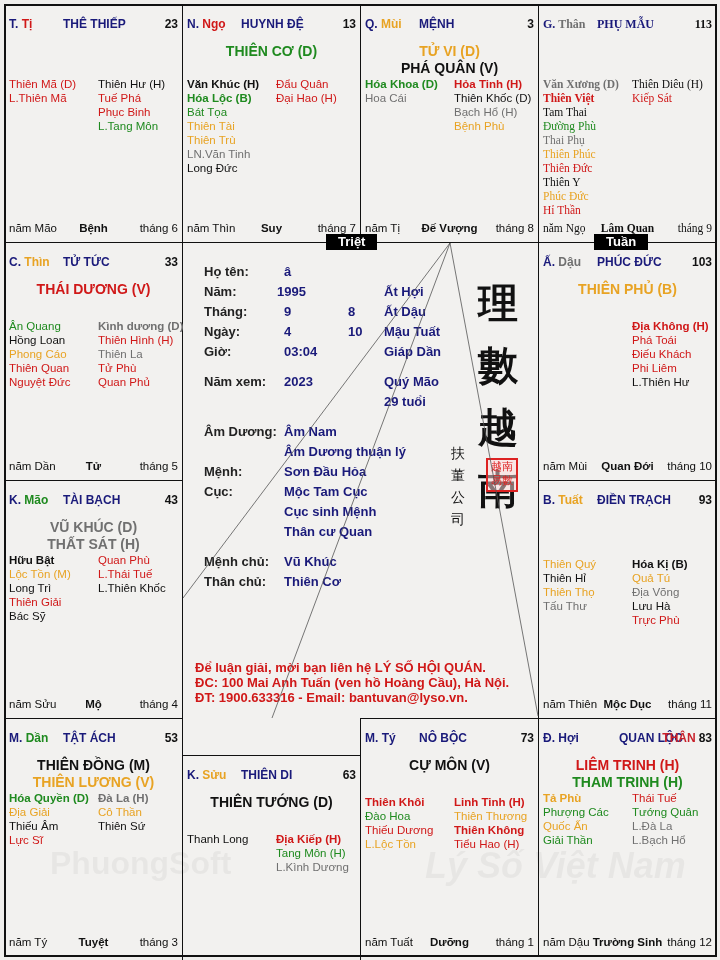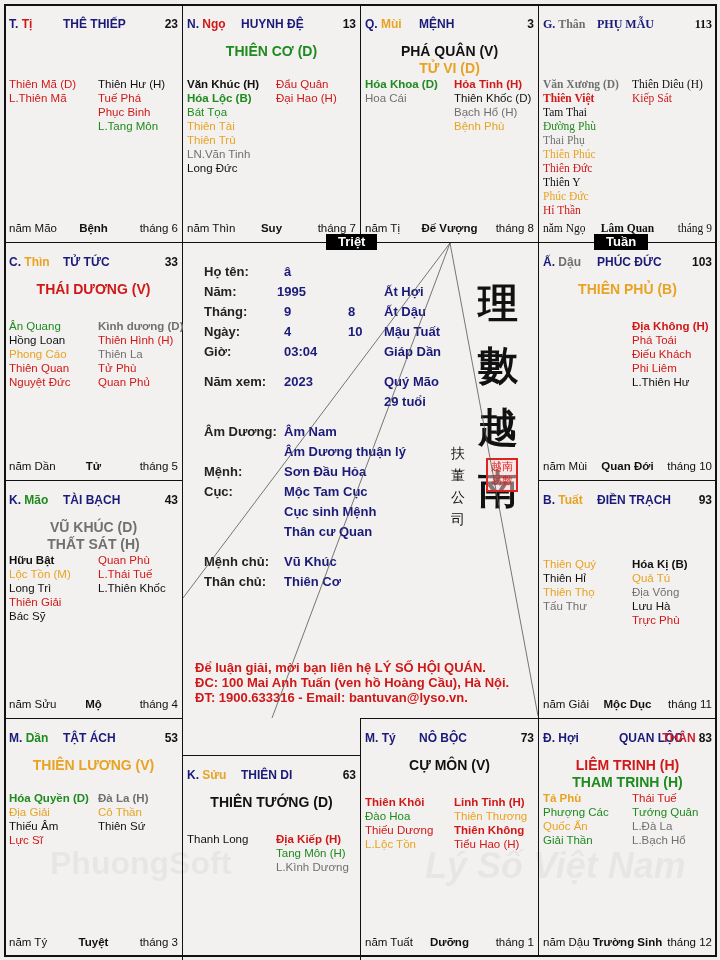--- a/index.html
+++ b/index.html
@@ -97,22 +97,22 @@
         <span class="m">tháng 7</span>
       </div>
     </div>
     <div class="cell" style="left: 360px; top: 4px; width: 179px; height: 239px;">
       <div class="hdr">
         <span class="can"><span>Q.</span> <span class="chi" style="color:#e8a323">Mùi</span></span>
         <span class="name" style="left:54px">MỆNH</span>
         <span class="num"><span>3</span></span>
       </div>
       <div class="main-stars" style="top:38px">
+        <div class="star" style="color:#e8a323">TỬ VI (D)</div>
         <div class="star" style="color:#111111">PHÁ QUÂN (V)</div>
-        <div class="star" style="color:#e8a323">TỬ VI (D)</div>
       </div>
       <div class="stars" style="top:72px">
         <div class="col l">
           <div class="star b" style="color:#1f8a1f">Hóa Khoa (D)</div>
           <div class="star" style="color:#707070">Hoa Cái</div>
         </div>
         <div class="col r">
           <div class="star b" style="color:#d01818">Hỏa Tinh (H)</div>
           <div class="star" style="color:#111111">Thiên Khốc (D)</div>
           <div class="star" style="color:#707070">Bạch Hổ (H)</div>
@@ -256,32 +256,33 @@
         </div>
         <div class="col r">
           <div class="star b" style="color:#111111">Hóa Kị (B)</div>
           <div class="star" style="color:#e8a323">Quả Tú</div>
           <div class="star" style="color:#707070">Địa Võng</div>
           <div class="star" style="color:#111111">Lưu Hà</div>
           <div class="star" style="color:#d01818">Trực Phù</div>
         </div>
       </div>
       <div class="foot">
-        <span class="y">năm Giải</span>
+        <span class="y">năm Thiên</span>
         <span class="t">Mộc Dục</span>
         <span class="m">tháng 11</span>
       </div>
     </div>
     <div class="cell" style="left: 4px; top: 718px; width: 179px; height: 239px;">
       <div class="hdr">
         <span class="can"><span>M.</span> <span class="chi" style="color:#1f8a1f">Dần</span></span>
         <span class="name" style="left:54px">TẬT ÁCH</span>
         <span class="num"><span>53</span></span>
       </div>
       <div class="main-stars" style="top:38px">
+        <div class="star" style="color:#111111">THIÊN ĐỒNG (M)</div>
         <div class="star" style="color:#e8a323">THIÊN LƯƠNG (V)</div>
       </div>
       <div class="stars" style="top:72px">
         <div class="col l">
           <div class="star b" style="color:#1f8a1f">Hóa Quyền (D)</div>
           <div class="star" style="color:#e8a323">Địa Giải</div>
           <div class="star" style="color:#111111">Thiếu Âm</div>
           <div class="star" style="color:#d01818">Lực Sĩ</div>
         </div>
         <div class="col r">

